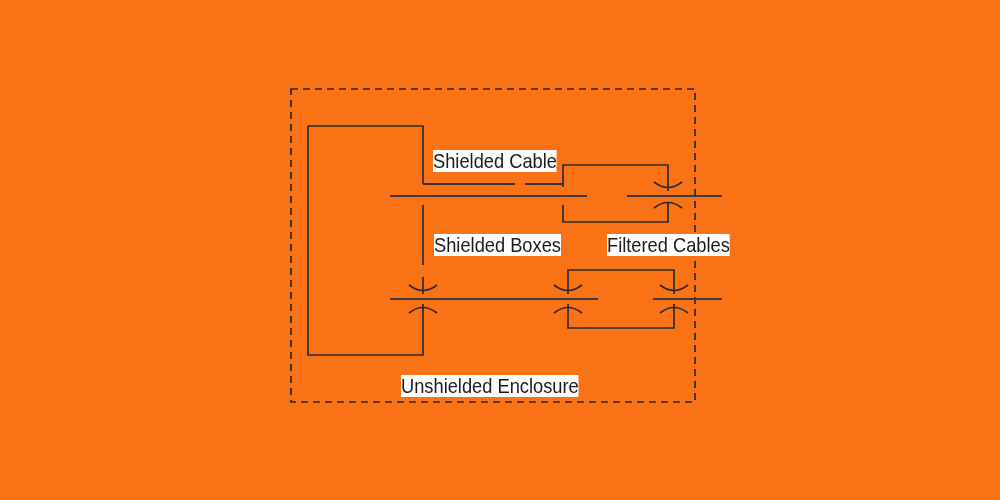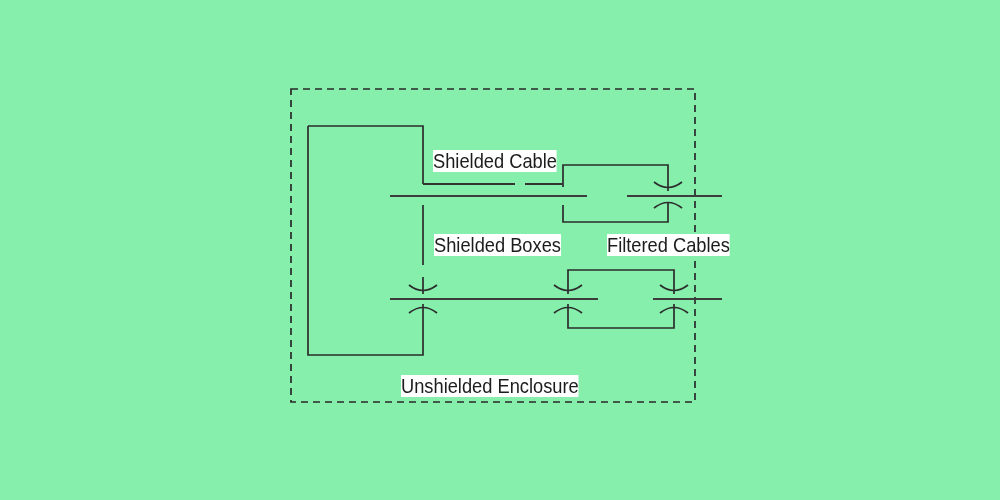--- a/index.html
+++ b/index.html
@@ -5,21 +5,21 @@
   html, body {
     margin: 0;
     padding: 0;
     background: #ffffff;
     font-family: "Liberation Sans", sans-serif;
   }
   .stage {
     position: relative;
     width: 1000px;
     height: 500px;
-    background: #86efac;
+    background: #f97316;
     overflow: hidden;
   }
   .stage svg {
     position: absolute;
     left: 0;
     top: 0;
   }
   .dlabel {
     position: absolute;
     font-size: 21px;

